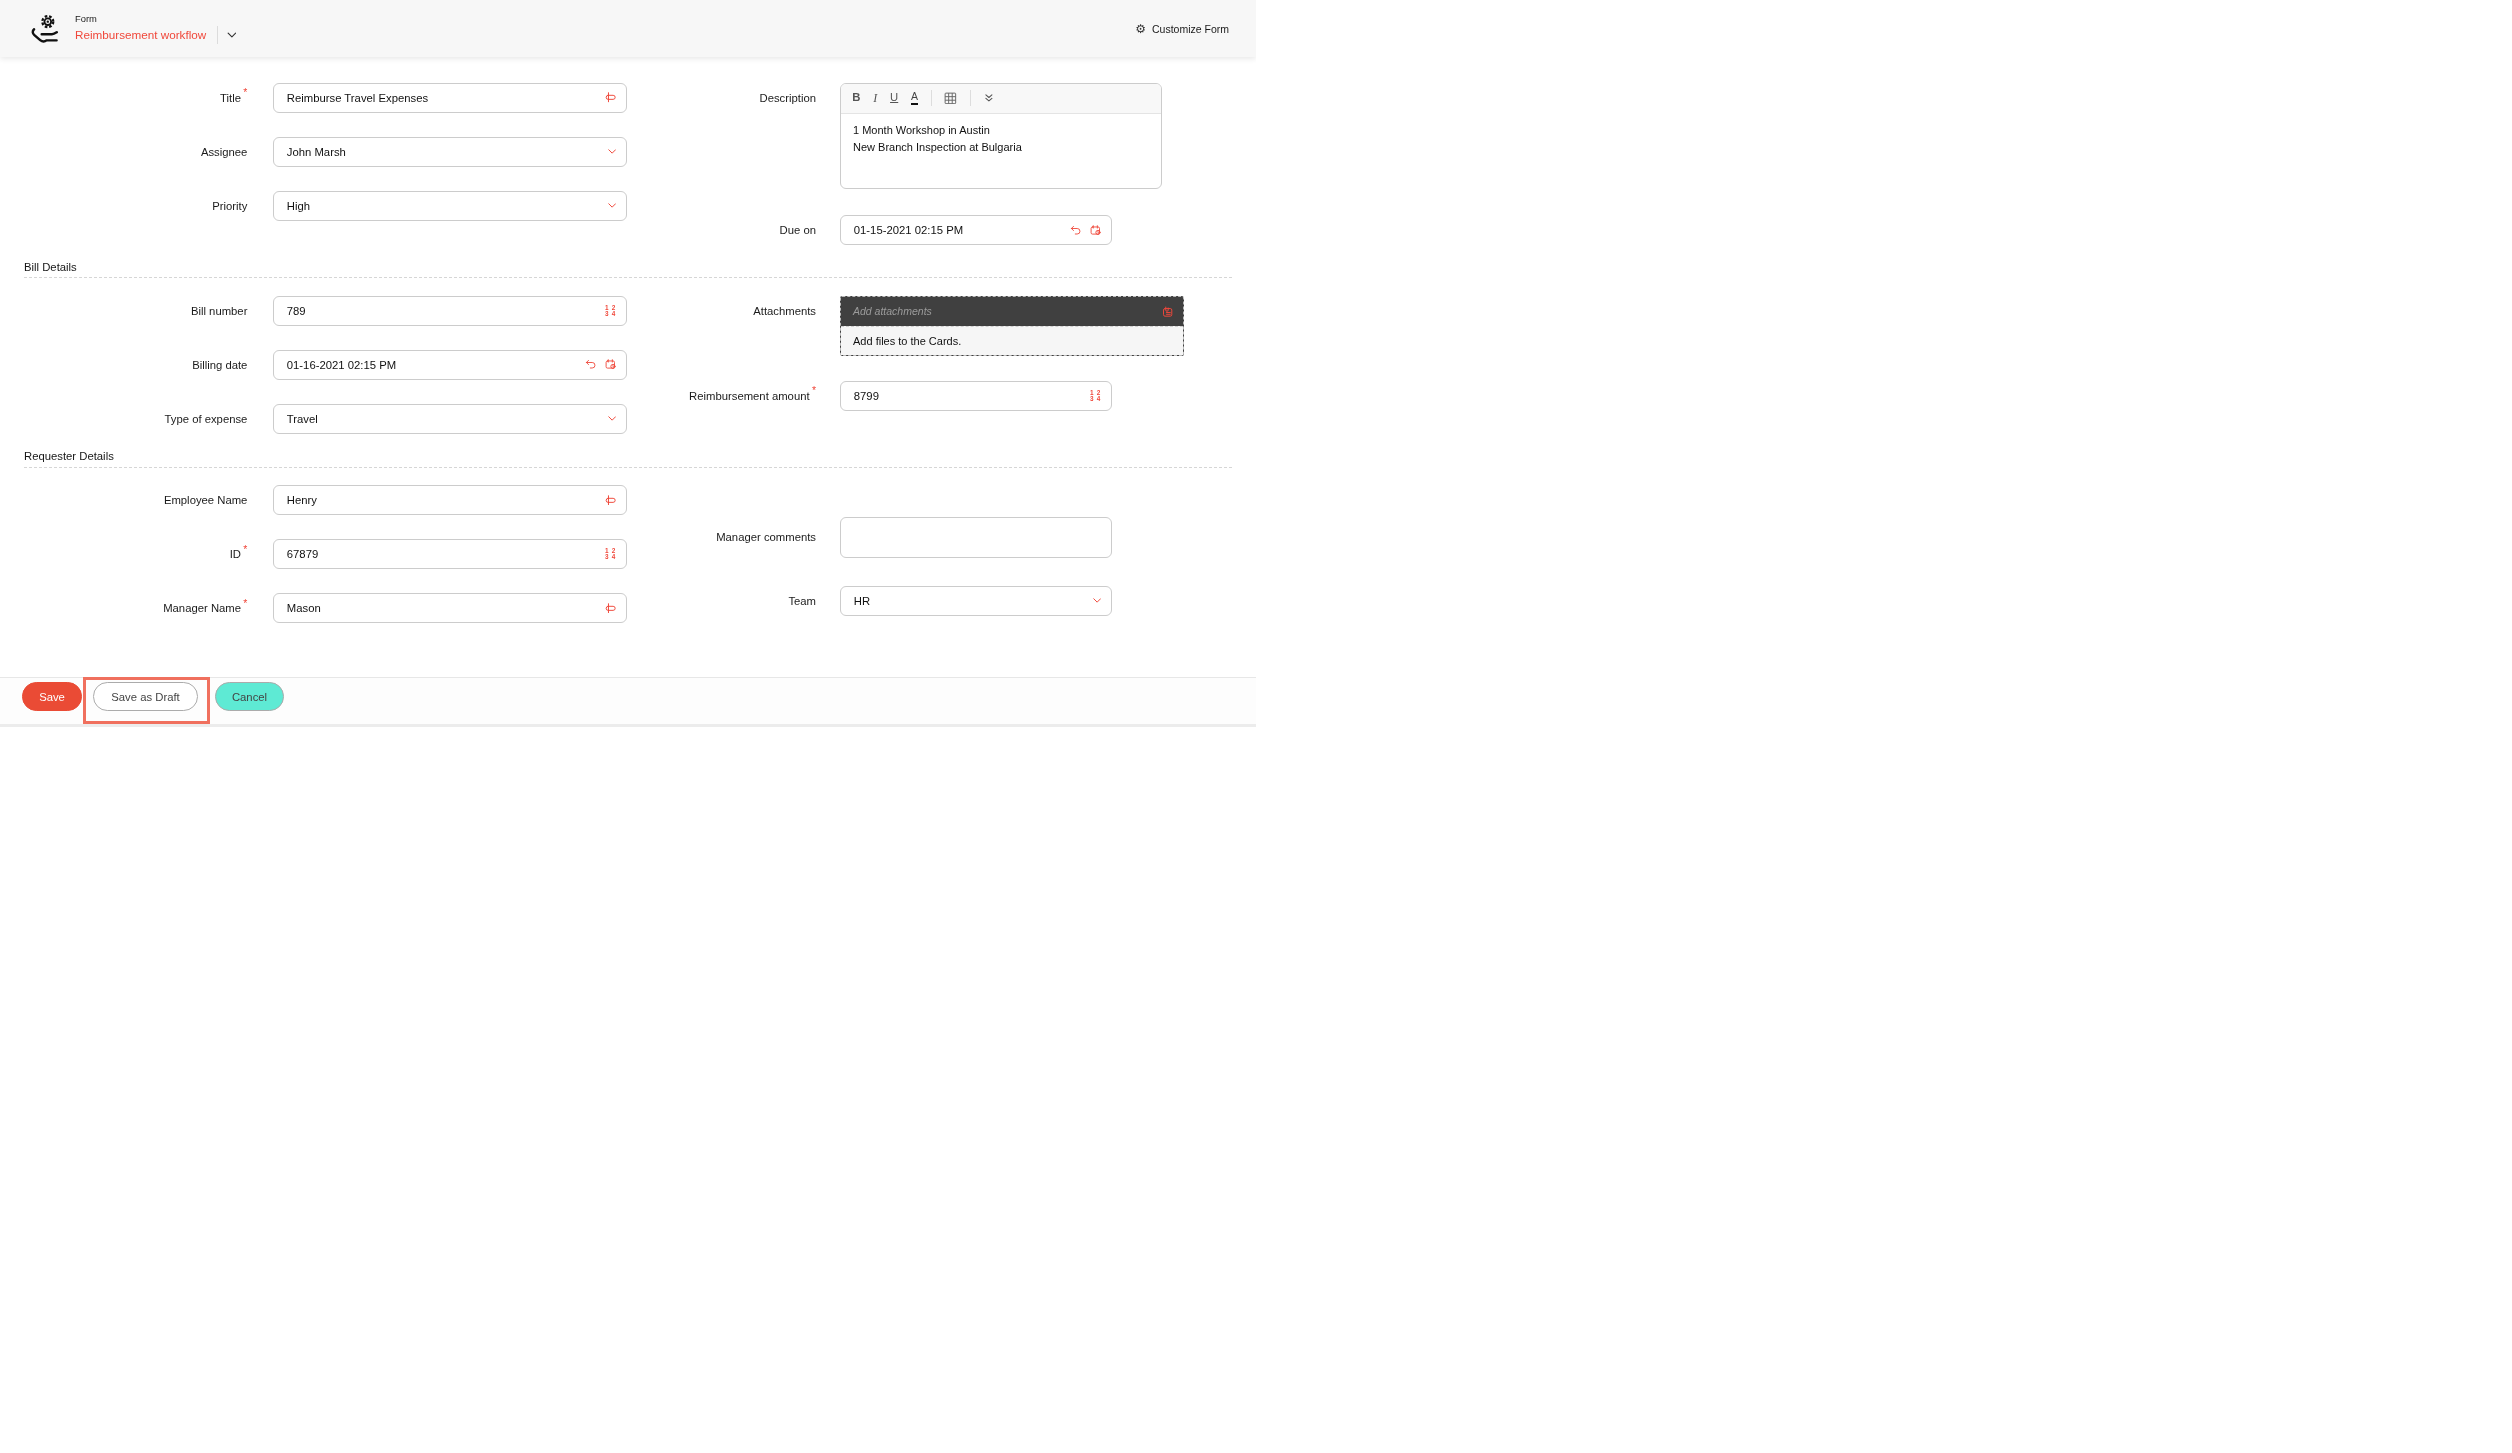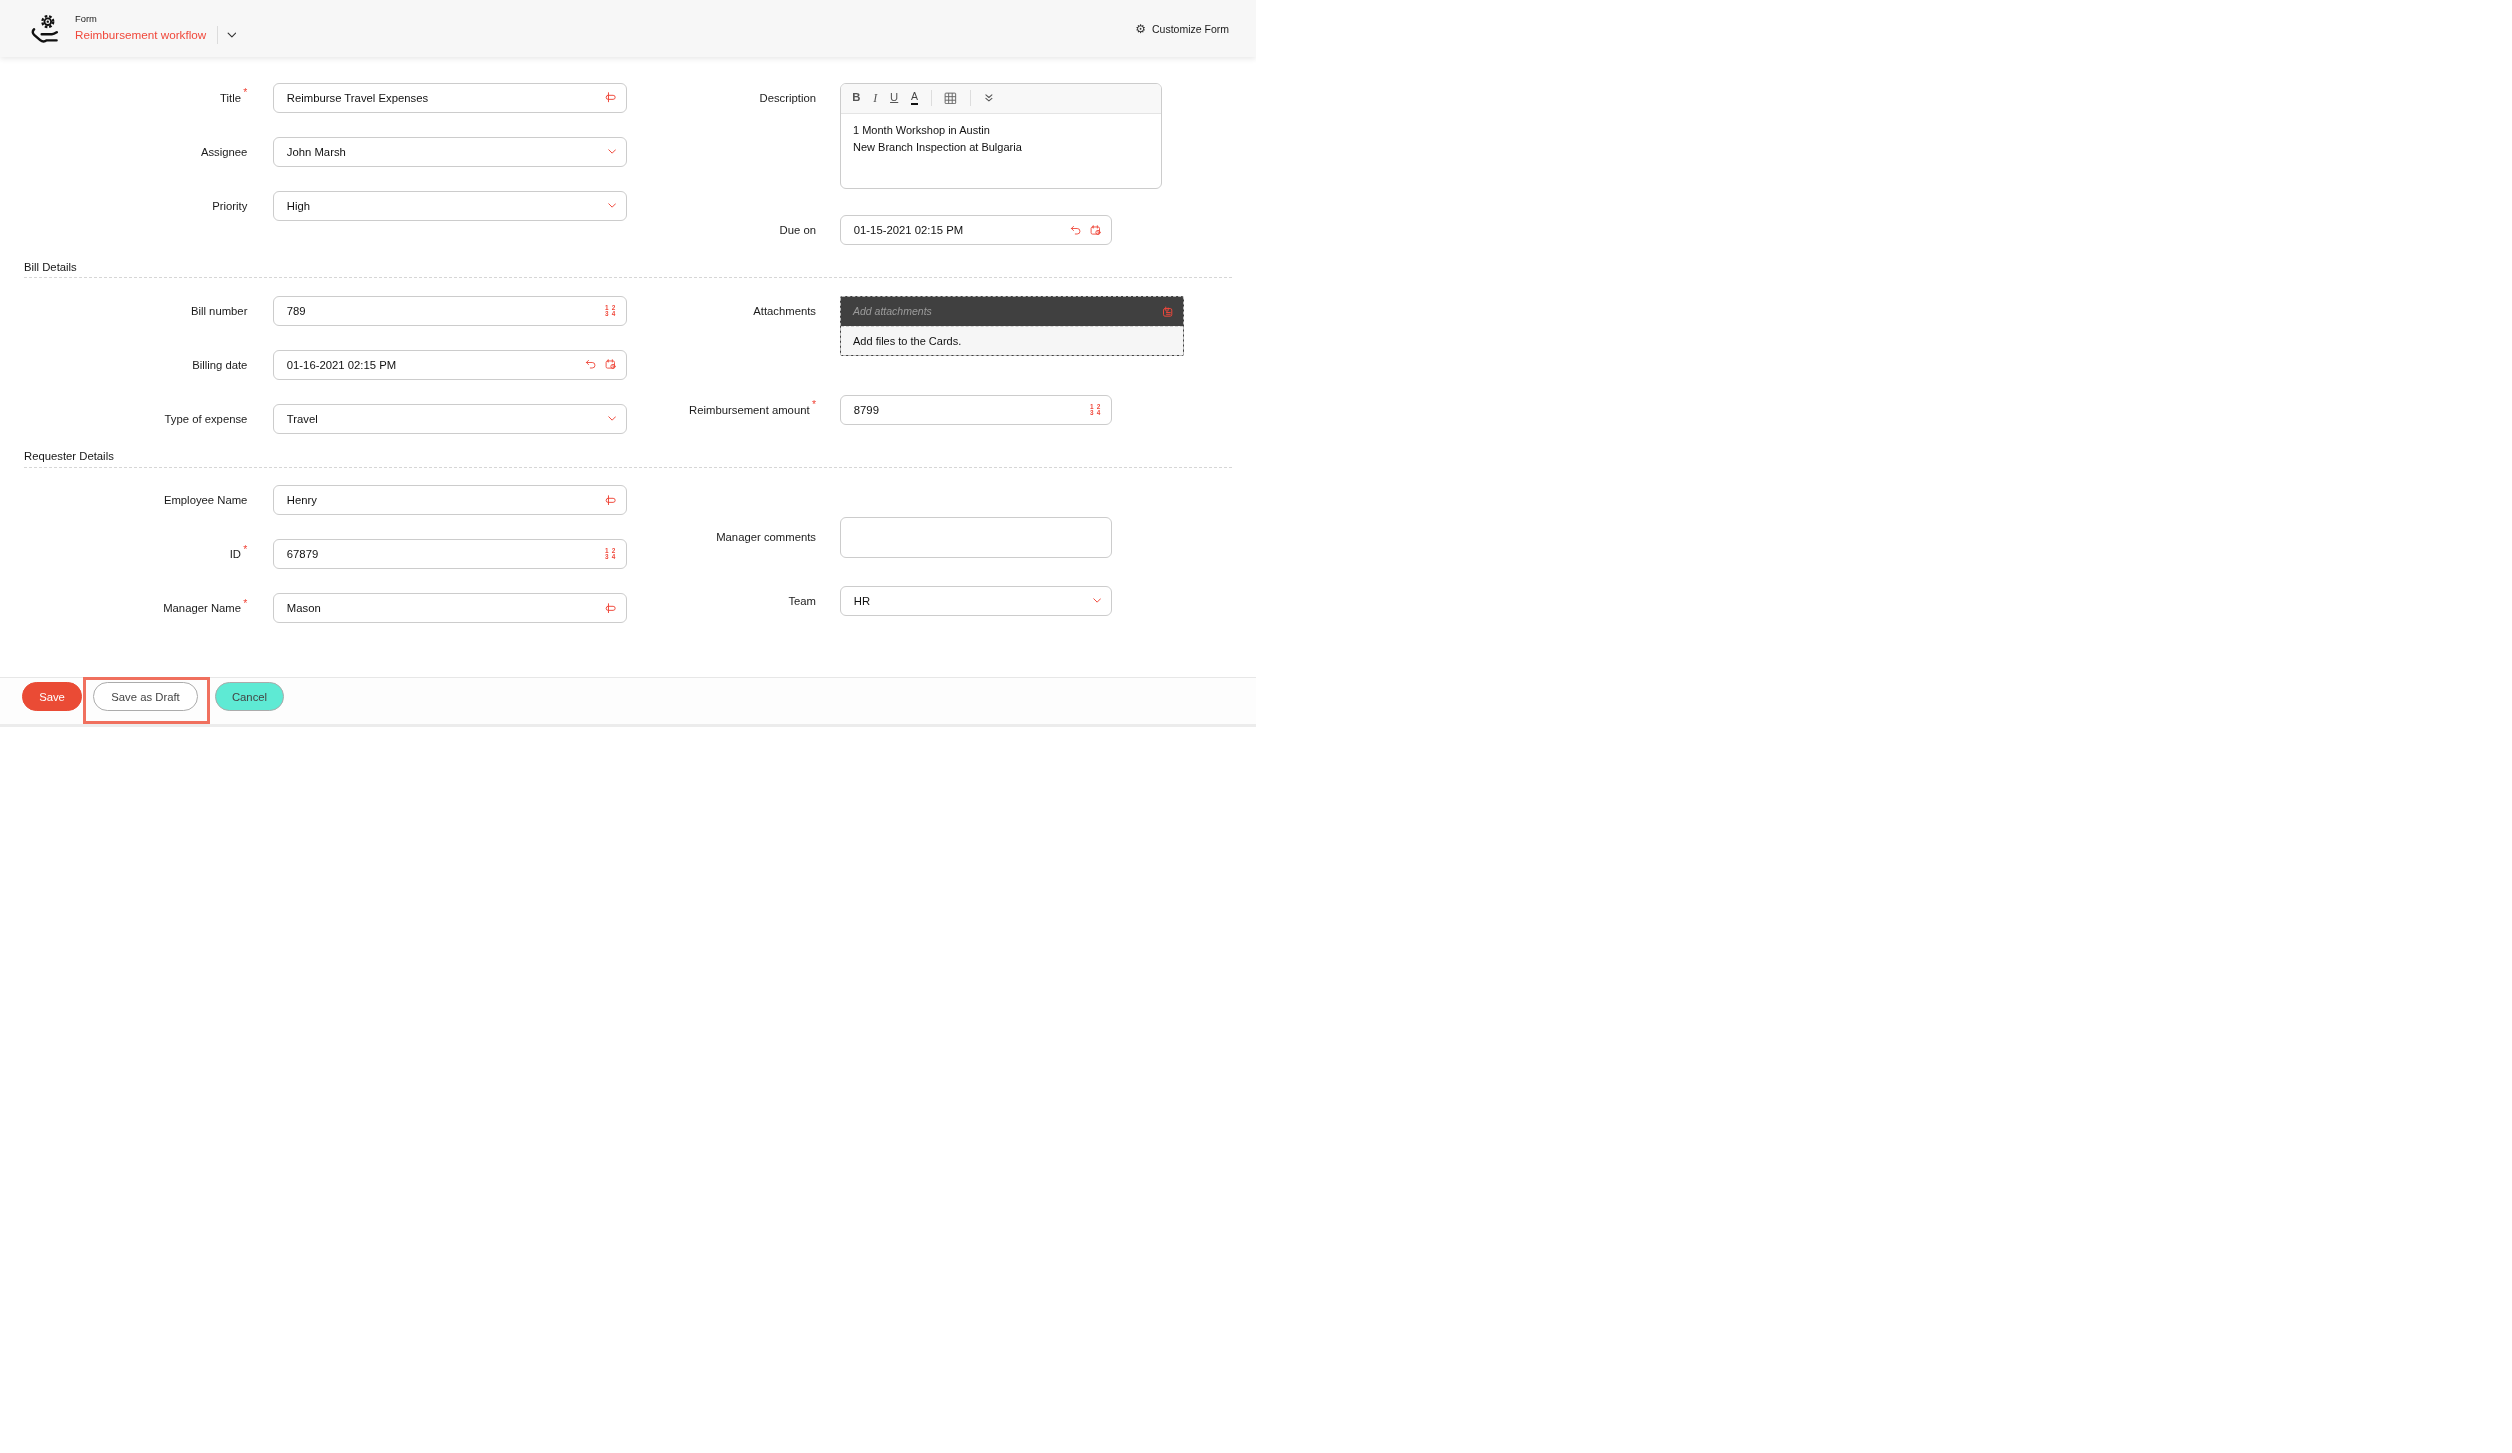--- a/index.html
+++ b/index.html
@@ -276,21 +276,21 @@
                   <svg class="stroke-red" width="11.3" height="11.3" viewBox="0 0 15 15">
                       <rect x="2" y="3.4" width="11" height="10.1" rx="2"></rect>
                       <path d="M5 1.4v4a1.6 1.6 0 0 0 3.2 0V2.6"></path>
                       <path d="M6 8.6h5M6 11h5"></path>
                     </svg>
                 </span>
               </div>
               <div class="att-note">Add files to the Cards.</div>
             </div>
           </div>
-          <div class="row" style="margin-top:15px;align-items:center;">
+          <div class="row" style="margin-top:1px;align-items:center;">
             <div class="lbl"><span>Reimbursement amount</span><span class="req">*</span></div>
             <div class="control">
               <input type="text" value="8799" style="">
               <span class="ficons">
                   <span class="numico">
                     <span>1 2</span>
                     <span>3 4</span>
                   </span>
                 </span>
             </div>

